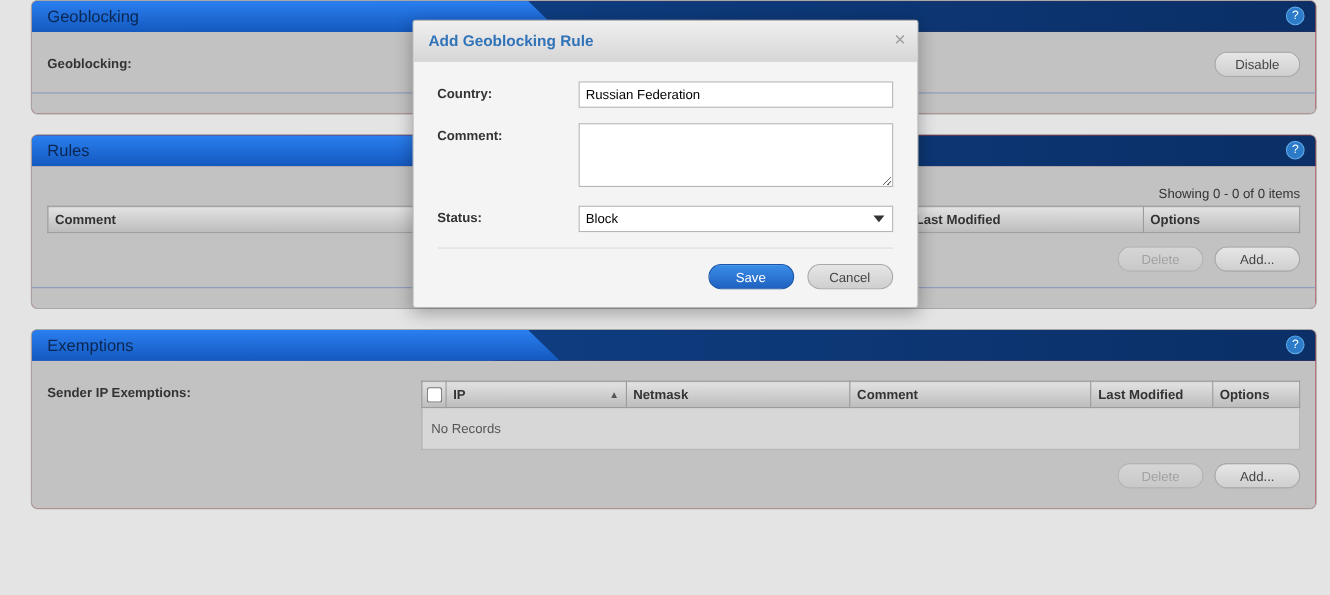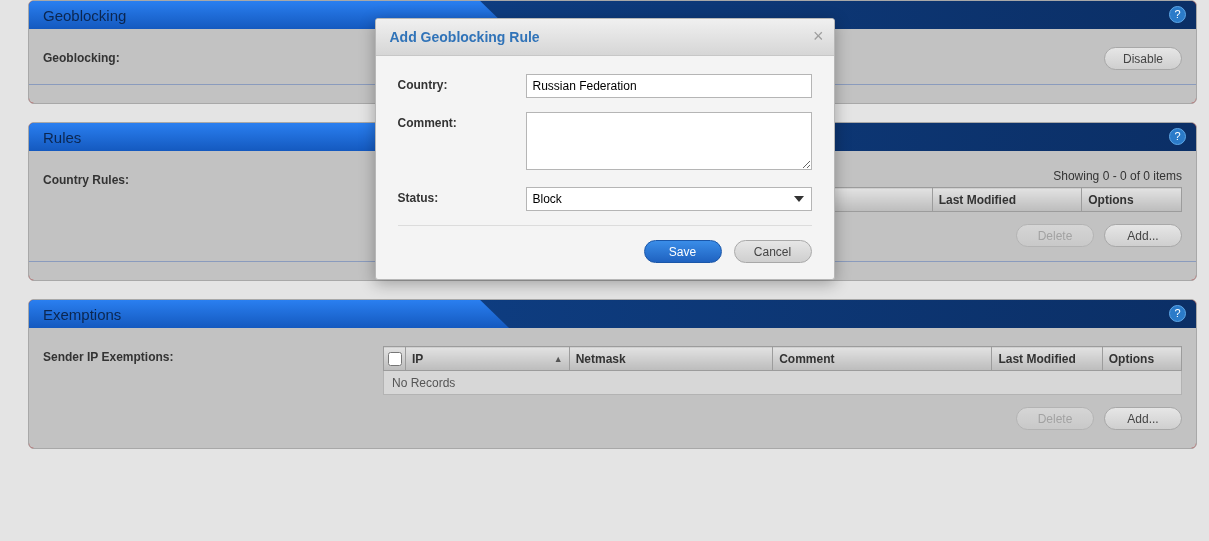--- a/index.html
+++ b/index.html
@@ -134,21 +134,21 @@
     border: 1px solid #9c9c9c;
     height: 24px;
     text-align: left;
     padding: 0 6px;
     font-weight: bold;
     color: #333;
   }
   table.grid th.chkcol { width: 34px; text-align: center; padding: 0; }
   table.grid td {
     border: 1px solid #b3b3b3;
-    height: 24px;
+    height: 38px;
     padding: 0 8px;
     background: #d7d7d7;
     color: #555;
   }
   .sort-arrow {
     float: right;
     font-size: 9px;
     color: #555;
     margin-top: 2px;
   }
@@ -262,21 +262,20 @@
 
   <div class="panel">
     <div class="panel-header">
       <div class="darkclip"></div>
       <div class="clip"></div>
       <span class="panel-title">Rules</span>
       <span class="help-icon">?</span>
     </div>
     <div class="panel-body">
       <div class="row">
-        <div class="row-label">Country Rules:</div>
         <div class="row-content">
           <div class="showing">Showing 0 - 0 of 0 items</div>
           <table class="grid">
             <thead>
               <tr>
                 <th style="width:55%">Comment</th>
                 <th style="width:15%">Last Modified</th>
                 <th style="width:10%">Options</th>
               </tr>
             </thead>

